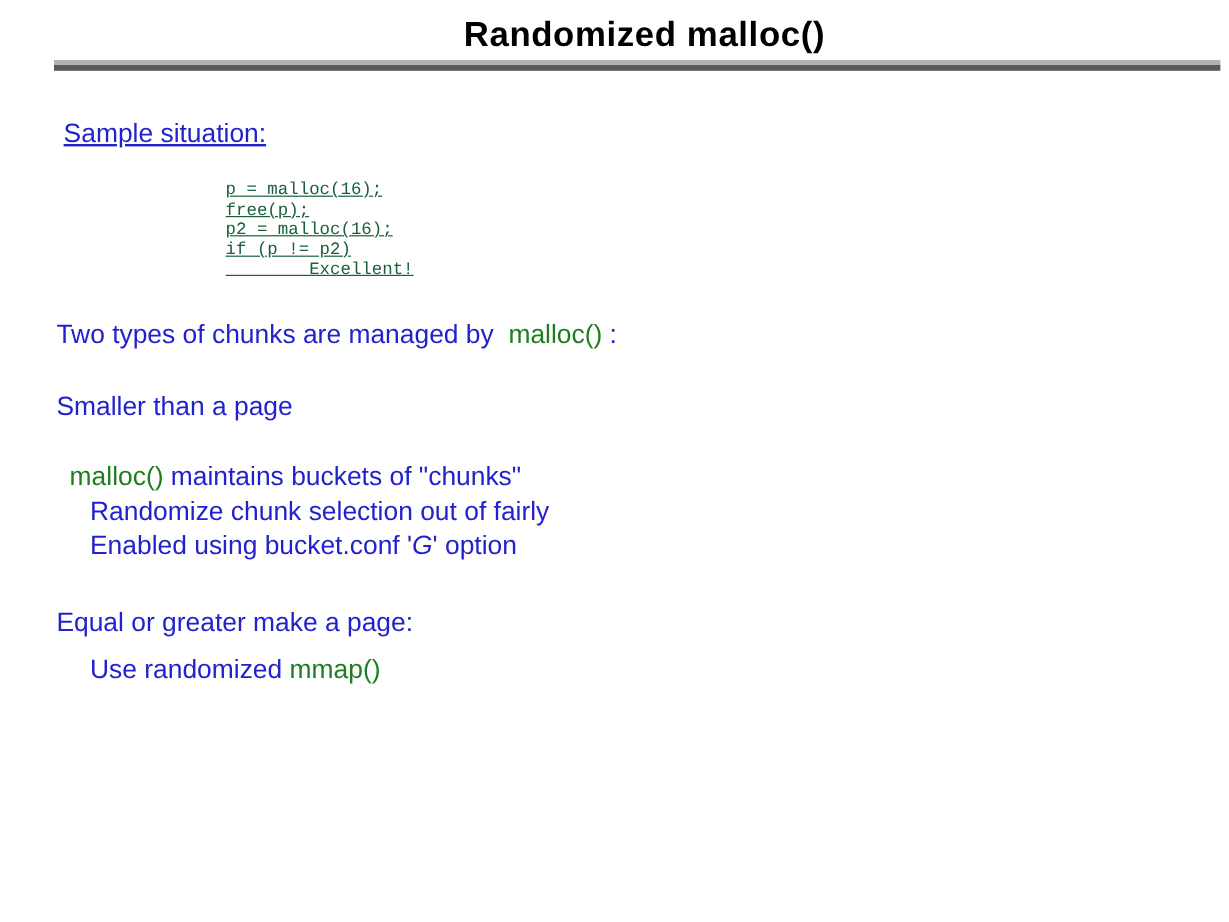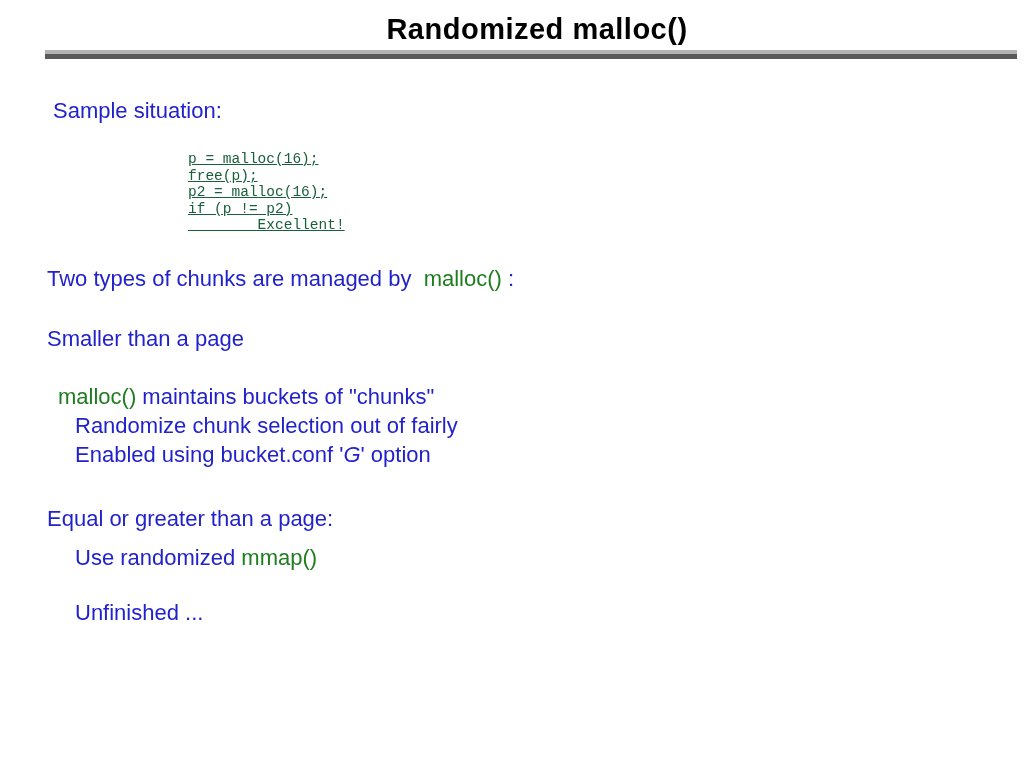--- a/index.html
+++ b/index.html
@@ -58,40 +58,39 @@
   .code-line { white-space: pre; text-decoration: underline; }
 </style>
 </head>
 <body>
 
 <div class="slide">
 
   <div class="slide-title">Randomized malloc()</div>
   <div class="title-rule"></div>
 
-  <div class="line" style="left:28px; top:98px;">Sample situation:</div>
+  <div class="line" style="left:28px; top:98px;text-decoration:underline;">Sample situation:</div>
 
   <div class="code-block">
     <div class="code-line">p = malloc(16);</div>
     <div class="code-line">free(p);</div>
     <div class="code-line">p2 = malloc(16);</div>
     <div class="code-line">if (p != p2)</div>
     <div class="code-line">        Excellent!</div>
   </div>
 
   <div class="line" style="left:22px; top:266px;"><span>Two types of chunks are managed by  </span><span class="kw">malloc()</span><span> :</span></div>
 
   <div class="line" style="left:22px; top:326px;">Smaller than a page</div>
 
   <div class="line" style="left:33px; top:384px;"><span class="kw">malloc()</span><span> maintains buckets of "chunks"</span></div>
 
   <div class="line" style="left:50px; top:413px;">Randomize chunk selection out of fairly</div>
 
   <div class="line" style="left:50px; top:442px;"><span>Enabled using bucket.conf '</span><span class="em-g">G</span><span>' option</span></div>
 
-  <div class="line" style="left:22px; top:506px;">Equal or greater than a page:</div>
+  <div class="line" style="left:22px; top:506px;">Equal or greater make a page:</div>
 
   <div class="line" style="left:50px; top:545px;"><span>Use randomized </span><span class="kw">mmap()</span></div>
 
-  <div class="line" style="left:50px; top:600px;">Unfinished ...</div>
 
 
 </div>
 
 </body></html>

